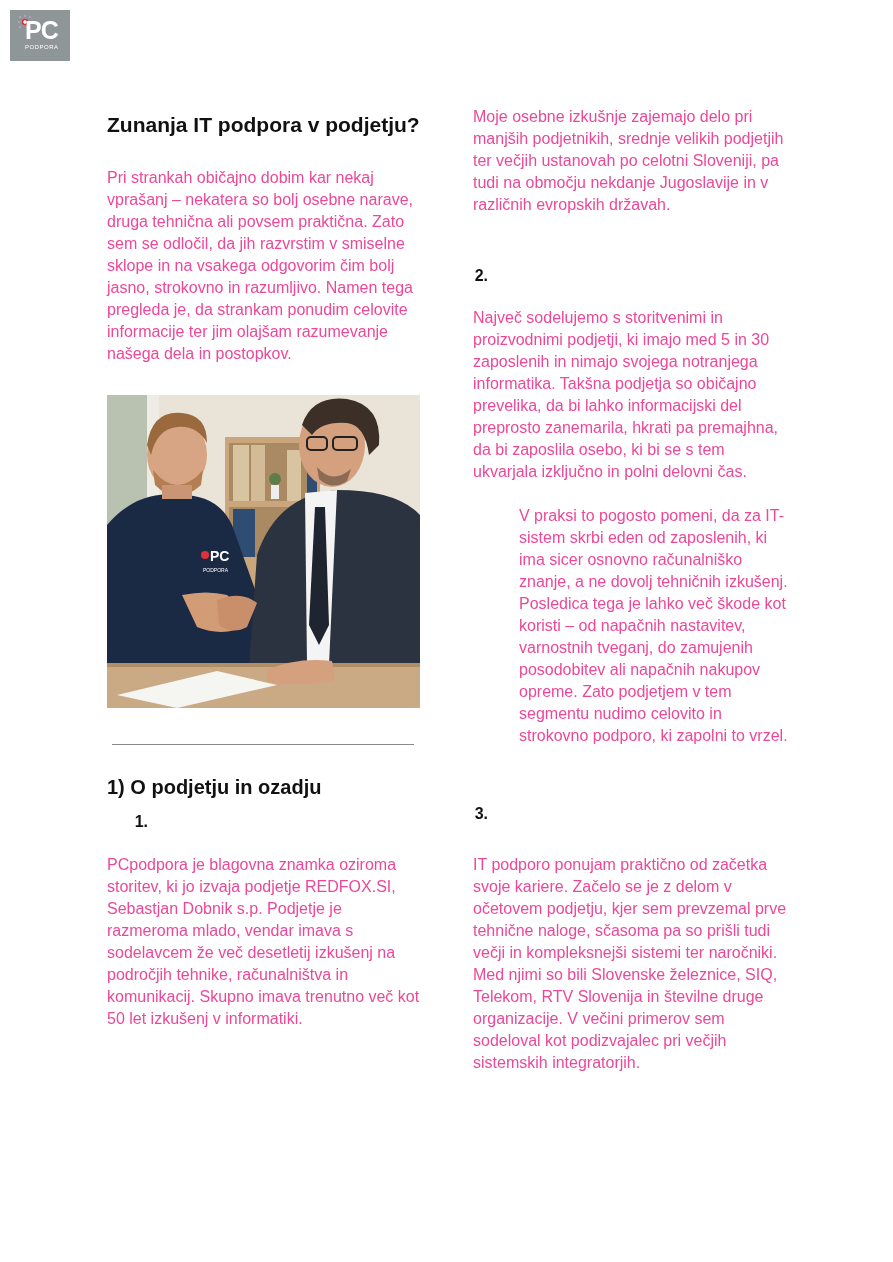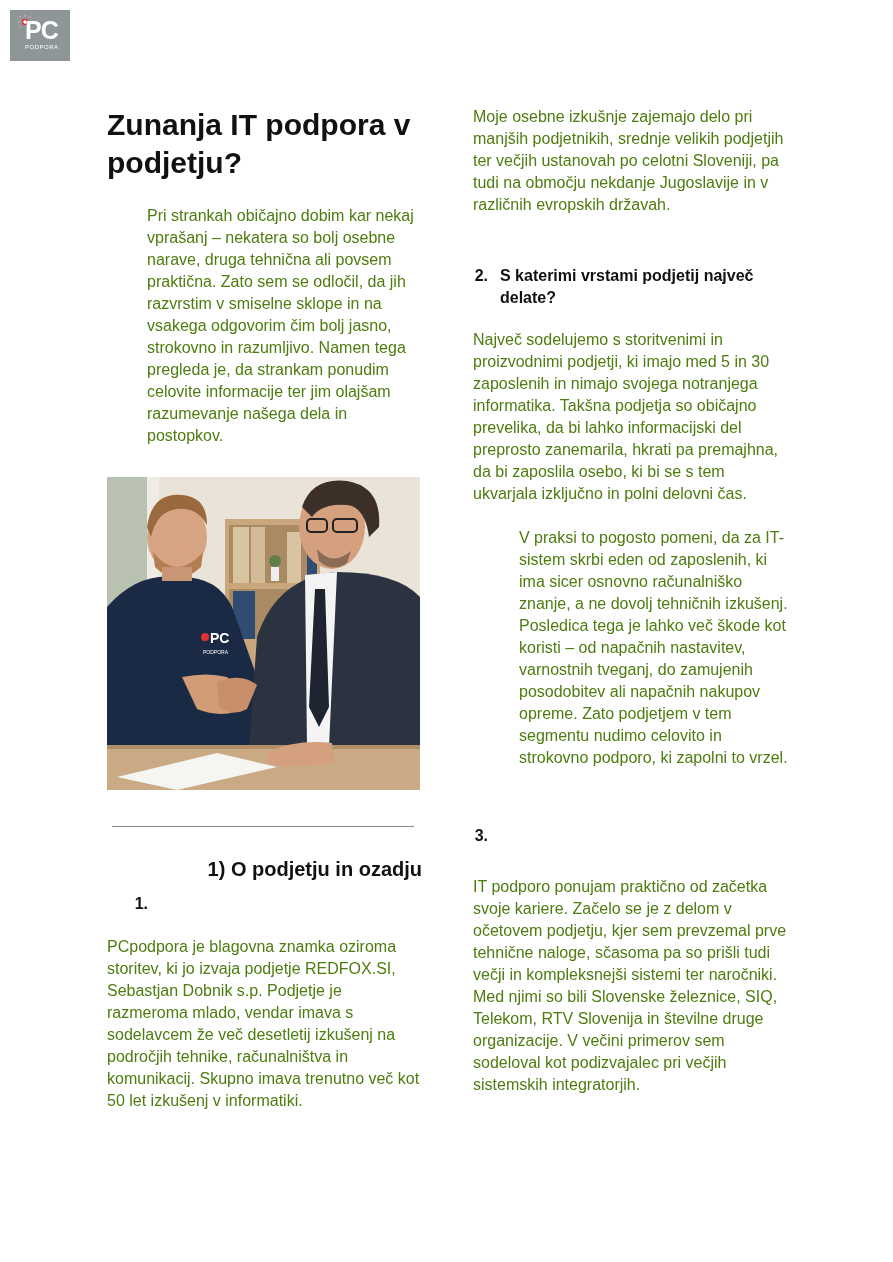--- a/index.html
+++ b/index.html
@@ -56,53 +56,52 @@
       width: 315px;
     }
     .col-right {
       position: absolute;
       left: 473px;
       top: 106px;
       width: 320px;
     }
     h1 {
       margin: 0;
-      font-size: 30px;
+      font-size: 21px;
       line-height: 38px;
       font-weight: bold;
       color: #111;
     }
     p {
       margin: 0;
       font-size: 16px;
       line-height: 22px;
-      color: #4d7c0f;
-    }
-    .intro { margin-top: 23px; margin-left: 40px; }
+      color: #ec4899;
+    }
+    .intro { margin-top: 23px; }
     .photo {
       margin-top: 30px;
       width: 313px;
       height: 313px;
       position: relative;
       overflow: hidden;
       background: linear-gradient(90deg, #c9ccc4 0%, #e6e0d3 30%, #d8cdb8 60%, #ece6dc 100%);
     }
     .divider {
       margin-top: 36px;
       width: 302px;
       margin-left: 5px;
       height: 1px;
       background: #8a8a8a;
     }
     h2 {
       margin: 29px 0 0 0;
       font-size: 20px;
       line-height: 26px;
       font-weight: bold;
-      text-align: right;
     }
     .q {
       display: flex;
       font-size: 16px;
       line-height: 22px;
       font-weight: bold;
     }
     .q .num { width: 54px; text-align: right; padding-right: 12px; box-sizing: border-box; flex: none; }
     .q .txt { flex: 1; }
     .q1 { margin-top: 11px; margin-left: -1px; }
@@ -198,21 +197,20 @@
   </div>
 
   <p class="a1">PCpodpora je blagovna znamka oziroma storitev, ki jo izvaja podjetje REDFOX.SI, Sebastjan Dobnik s.p. Podjetje je razmeroma mlado, vendar imava s sodelavcem že več desetletij izkušenj na področjih tehnike, računalništva in komunikacij. Skupno imava trenutno več kot 50 let izkušenj v informatiki.</p>
 </div>
 
 <div class="col-right">
   <p class="r-p1">Moje osebne izkušnje zajemajo delo pri manjših podjetnikih, srednje velikih podjetjih ter večjih ustanovah po celotni Sloveniji, pa tudi na območju nekdanje Jugoslavije in v različnih evropskih državah.</p>
 
   <div class="q q2">
     <span class="num">2.</span>
-    <span class="txt">S katerimi vrstami podjetij največ delate?</span>
   </div>
 
   <p class="a2">Največ sodelujemo s storitvenimi in proizvodnimi podjetji, ki imajo med 5 in 30 zaposlenih in nimajo svojega notranjega informatika. Takšna podjetja so običajno prevelika, da bi lahko informacijski del preprosto zanemarila, hkrati pa premajhna, da bi zaposlila osebo, ki bi se s tem ukvarjala izključno in polni delovni čas.</p>
   <p class="a2b">V praksi to pogosto pomeni, da za IT-sistem skrbi eden od zaposlenih, ki ima sicer osnovno računalniško znanje, a ne dovolj tehničnih izkušenj. Posledica tega je lahko več škode kot koristi – od napačnih nastavitev, varnostnih tveganj, do zamujenih posodobitev ali napačnih nakupov opreme. Zato podjetjem v tem segmentu nudimo celovito in strokovno podporo, ki zapolni to vrzel.</p>
 
   <div class="q q3">
     <span class="num">3.</span>
   </div>
 
   <p class="a3">IT podporo ponujam praktično od začetka svoje kariere. Začelo se je z delom v očetovem podjetju, kjer sem prevzemal prve tehnične naloge, sčasoma pa so prišli tudi večji in kompleksnejši sistemi ter naročniki. Med njimi so bili Slovenske železnice, SIQ, Telekom, RTV Slovenija in številne druge organizacije. V večini primerov sem sodeloval kot podizvajalec pri večjih sistemskih integratorjih.</p>

